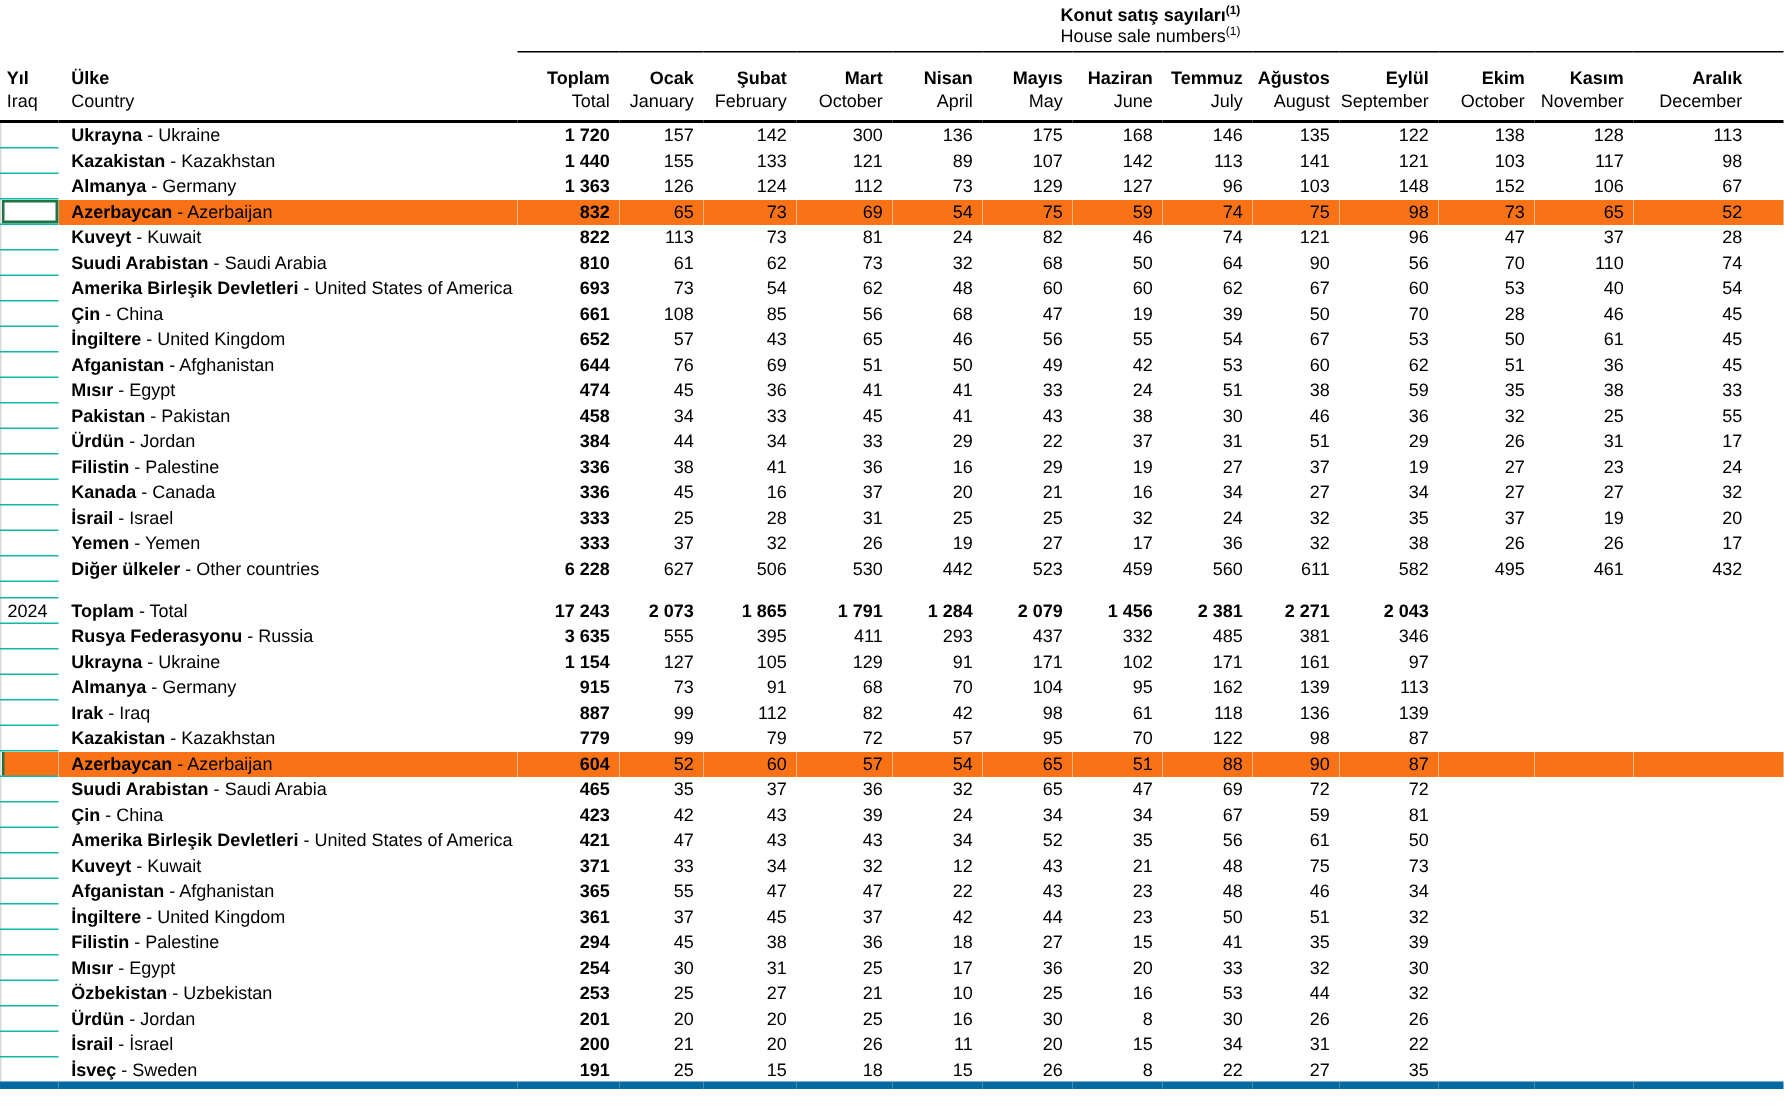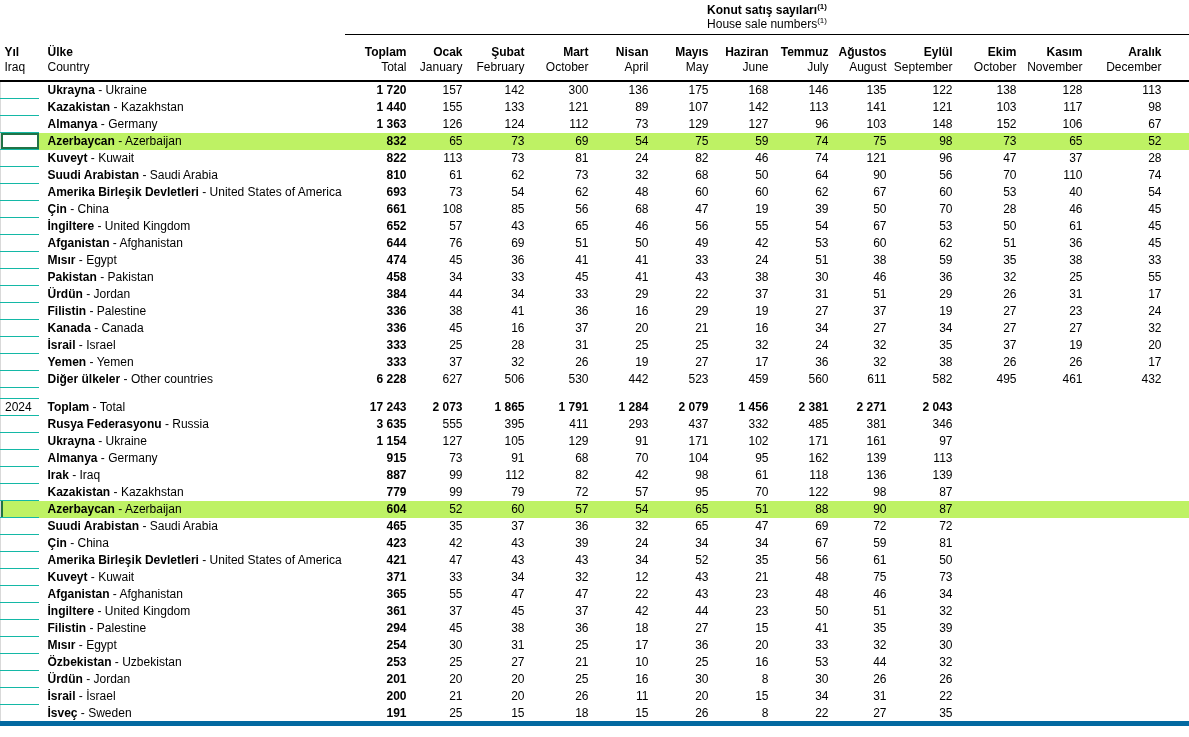--- a/index.html
+++ b/index.html
@@ -23,21 +23,21 @@
   #header-row td.left{text-align:left;}
   #header-row td.left.ycol{padding-left:4px;margin-left:16px;}
   #header-row td.left.ccol{padding-left:9px;}
   #header-row td.right{text-align:right;padding-right:6px;}
   
   .ycell{border-left:1px solid #d9d9d9;border-bottom:1px solid #14b8a6;
          padding-left:4px;}
   .ccell{padding-left:9px;}
   .num{text-align:right;padding-right:6px;}
   .lastcol{padding-right:28px !important;}
-  tr.hl td{background:#bef264;}
+  tr.hl td{background:#f97316;}
   tr.hl td.ycell.selbox{background:#fff;box-shadow:inset 0 0 0 2px #217346;}
   tr.hl td.ycell.seledge{box-shadow:inset 2px 0 0 #217346;}
   tr.spacer td{height:10px;line-height:10px;}
   tbody tr:last-child td{border-bottom:5px solid #0369a1;}
 </style>
 </head>
 <body>
 
 <table>
   <colgroup>

